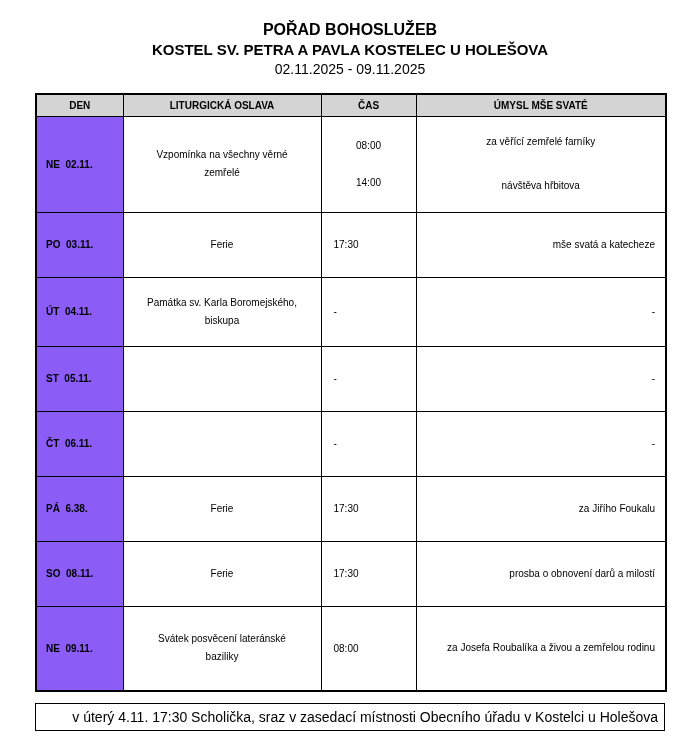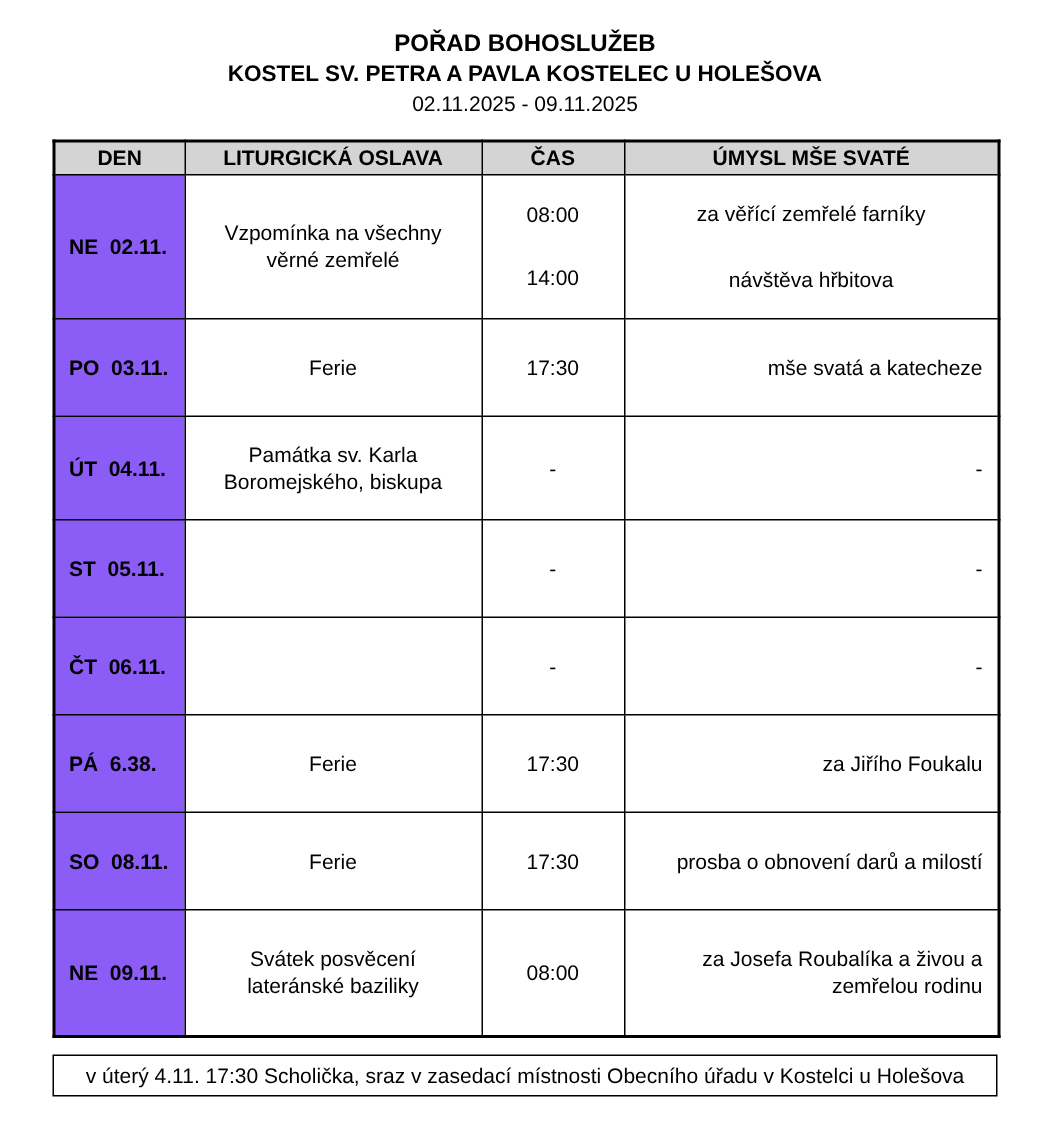--- a/index.html
+++ b/index.html
@@ -21,39 +21,39 @@
 
   
   table.schedule {
     border-collapse: collapse;
     border: 2px solid #000000;
     width: 630px;
     table-layout: fixed;
   }
   table.schedule th, table.schedule td {
     border: 1px solid #000000;
-    font-size: 14px;
+    font-size: 10px;
     vertical-align: middle;
   }
   table.schedule thead th {
     background: #d4d4d4;
     font-weight: bold;
     text-align: center;
     height: 22px;
     padding: 1px 2px;
   }
   td.den {
     background: #8b5cf6;
     font-weight: bold;
     text-align: left;
     padding-left: 9px;
     white-space: pre;
   }
   td.oslava { text-align: center; padding: 16px 18px; line-height: 18px; }
-  td.cas    { text-align: center; padding: 4px 0; }
+  td.cas    { text-align: left; padding: 4px 12px; }
   td.umysl  { text-align: right; padding: 4px 10px; line-height: 18px; }
 
   .stack {
     display: flex;
     flex-direction: column;
     align-items: center;
     gap: 26px;
   }
 
   tr.row-tall   { height: 96px; }
@@ -61,21 +61,21 @@
   tr.row-last   { height: 85px; }
 
   
   .footer-note {
     width: 630px;
     border: 1px solid #000000;
     margin-top: 11px;
     padding: 3px 6px;
     font-size: 14px;
     line-height: 20px;
-    text-align: center;
+    text-align: right;
   }
 </style>
 </head>
 <body>
 
 <div class="page">
 
   <div class="doc-header">
     <div class="doc-title">POŘAD BOHOSLUŽEB</div>
     <div class="doc-subtitle">KOSTEL SV. PETRA A PAVLA KOSTELEC U HOLEŠOVA</div>

